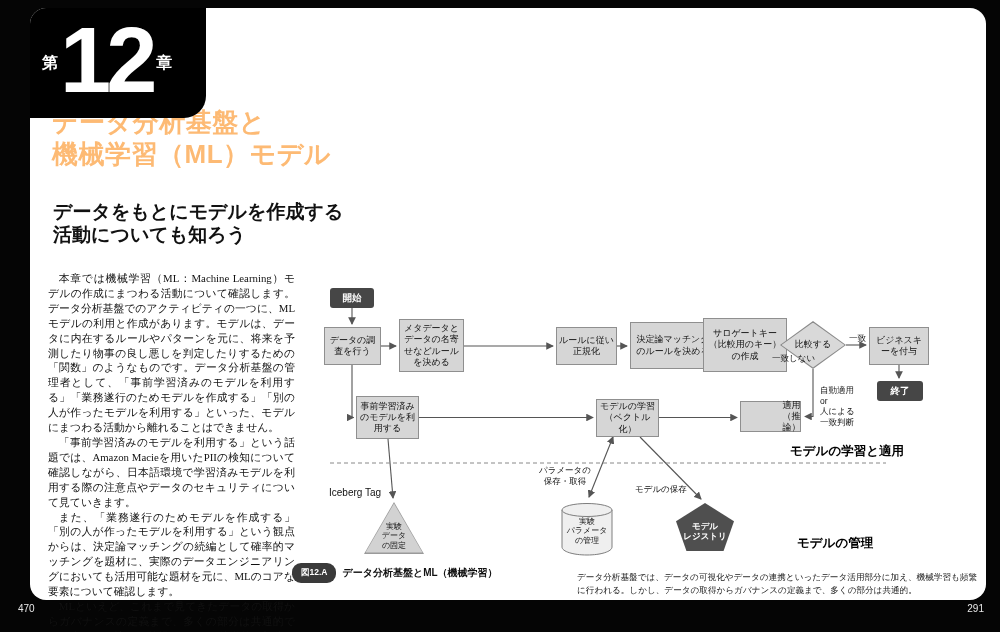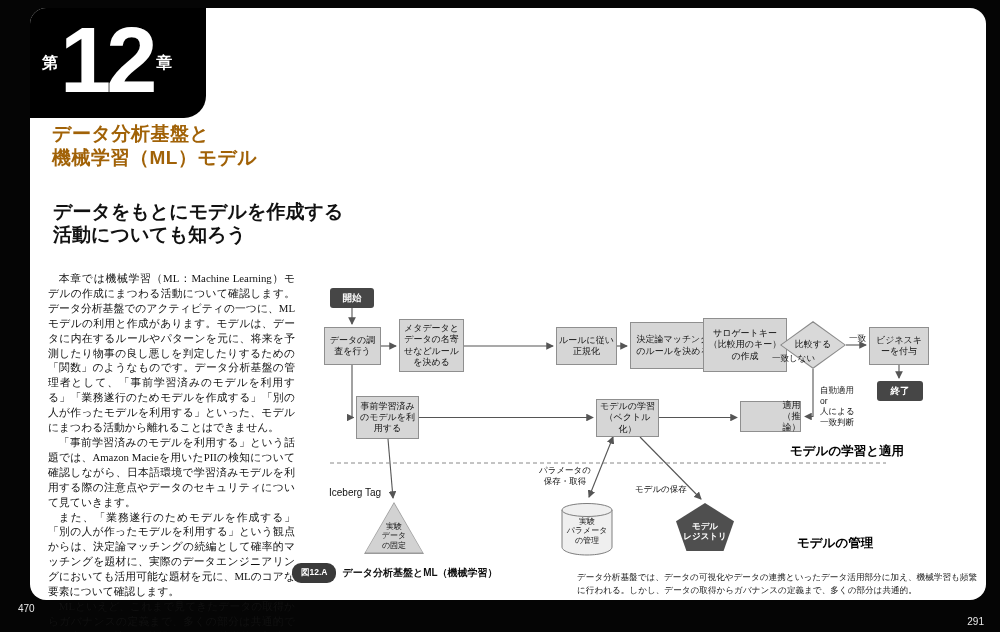--- a/index.html
+++ b/index.html
@@ -9,22 +9,22 @@
         border-radius:16px;z-index:1;}
   
   .notch{position:absolute;left:30px;top:8px;width:176px;height:110px;background:#000;
          border-top-left-radius:16px;border-bottom-right-radius:22px;z-index:5;
          display:flex;align-items:center;}
   .ch-pre,.ch-suf{color:#fff;font-size:16px;font-weight:700;}
   .ch-pre{margin-left:12px;}
   .ch-num{color:#fff;font-size:92px;font-weight:900;line-height:1;letter-spacing:-5px;
           margin:0 4px 6px 2px;}
   
-  .title{position:absolute;left:52px;top:122px;z-index:3;color:#a16207;font-weight:900;
-         font-size:19px;line-height:1.24;letter-spacing:0.5px;}
+  .title{position:absolute;left:52px;top:106px;z-index:3;color:#fdba74;font-weight:900;
+         font-size:26px;line-height:1.24;letter-spacing:0.5px;}
   .title span{display:block;}
   .subtitle{position:absolute;left:53px;top:201px;z-index:3;color:#111;font-weight:600;
             font-size:19px;line-height:1.2;}
   .subtitle span{display:block;}
   
   .bodycol{position:absolute;left:48px;top:271px;width:247px;z-index:3;
            font-family:"Liberation Serif",serif;font-size:10.8px;line-height:14.9px;
            text-align:justify;color:#111;}
   .bodycol p{margin:0;text-indent:1em;}
   
@@ -72,21 +72,21 @@
   .sec-manage{left:797px;top:535px;}
   
   .fig-caption{position:absolute;left:292px;top:563px;z-index:3;display:flex;align-items:center;gap:6px;}
   .fig-badge{background:#3a3a3a;color:#fff;font-size:8.5px;font-weight:700;padding:4px 9px;border-radius:9px;}
   .fig-text{font-size:10px;font-weight:600;color:#111;}
   .fig-note{position:absolute;left:577px;top:571px;width:400px;z-index:3;
             font-size:8.6px;line-height:1.55;color:#1a1a1a;text-align:justify;}
   
   .pageno{position:absolute;z-index:6;color:#e8e8e8;font-size:10px;}
   .pn-left{left:18px;top:603px;}
-  .pn-right{right:16px;top:616px;}
+  .pn-right{right:16px;top:603px;}
   .connectors{position:absolute;left:0;top:0;z-index:2;pointer-events:none;}
 </style>
 </head>
 <body>
 
 <div class="canvas">
 
   <div class="page"></div>
 
   <svg class="connectors" width="1000" height="632" viewBox="0 0 1000 632">

